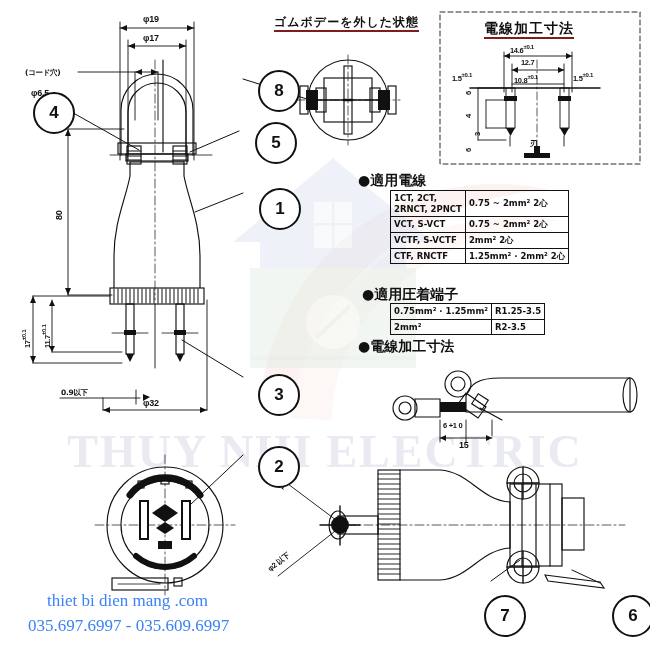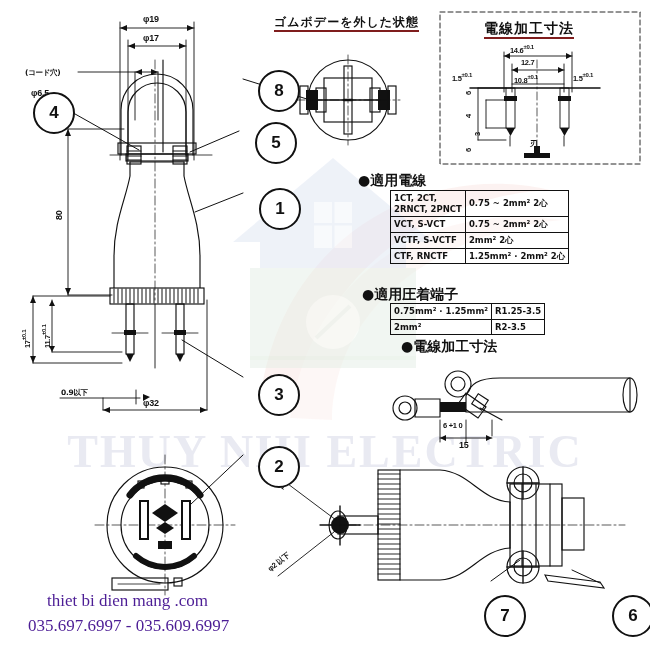--- a/index.html
+++ b/index.html
@@ -28,21 +28,21 @@
   .bullet{position:absolute;font-size:14px;font-weight:bold;white-space:nowrap;
           font-family:"DejaVu Sans",sans-serif;}
   .sup{font-size:6px;vertical-align:super;}
 
   
   .title{position:absolute;font-size:12px;font-weight:bold;white-space:nowrap;
          font-family:"DejaVu Sans",sans-serif;letter-spacing:1px;}
   .title u{text-decoration:none;border-bottom:2px solid #7f1d1d;padding-bottom:1px;}
 
   
-  .foot{position:absolute;font-family:"Liberation Serif",serif;font-size:17px;color:#4c1d95;}
+  .foot{position:absolute;font-family:"Liberation Serif",serif;font-size:17px;color:#3b82f6;}
   #foot1{left:47px;top:591px;}
   #foot2{left:28px;top:616px;}
 </style>
 </head>
 <body>
 
 <div class="wm" id="wm-swoosh">
   <svg width="330" height="290" viewBox="0 0 330 290">
     <path d="M10 250 C 30 90, 170 10, 300 40 C 190 45, 60 120, 55 255 Z" fill="#fbe9e6"></path>
     <path d="M40 268 C 60 120, 185 50, 312 70 C 205 80, 85 145, 82 270 Z" fill="#fdf2f0"></path>
@@ -384,21 +384,21 @@
 <span class="lbl dimsm" style="left:573px;top:72px;"><span>1.5</span><span class="sup">±0.1</span></span>
 <span class="lbl dimsm rot90" style="left:464px;top:95px;">6</span>
 <span class="lbl dimsm rot90" style="left:464px;top:118px;">4</span>
 <span class="lbl dimsm rot90" style="left:473px;top:136px;">3</span>
 <span class="lbl dimsm rot90" style="left:464px;top:152px;">6</span>
 <span class="lbl dimsm jp" style="left:530px;top:139px;">刃</span>
 
 <span class="lbl dimsm" style="left:268px;top:470px;transform:rotate(36deg);transform-origin:left top;">φ6 ±0.1</span>
 <span class="lbl dimsm" style="left:266px;top:566px;transform:rotate(-38deg);transform-origin:left top;">φ2 以下</span>
 
-<span class="bullet jp" style="left:358px;top:338px;margin-left:43px;">●電線加工寸法</span>
+<span class="bullet jp" style="left:358px;top:338px;">●電線加工寸法</span>
 <span class="lbl dim" style="left:459px;top:440px;text-align:center;">15</span>
 <span class="lbl dimsm" style="left:443px;top:421px;">6 +1 0</span>
 
 <span class="bullet jp" style="left:358px;top:172px;">●適用電線</span>
 <table class="tbl" id="wire-table" style="left:390px;top:190px;padding-left:8px;">
   <tbody>
       <tr>
         <td>1CT, 2CT,<br>2RNCT, 2PNCT</td>
         <td>0.75 ~ 2mm² 2心</td>
       </tr>

